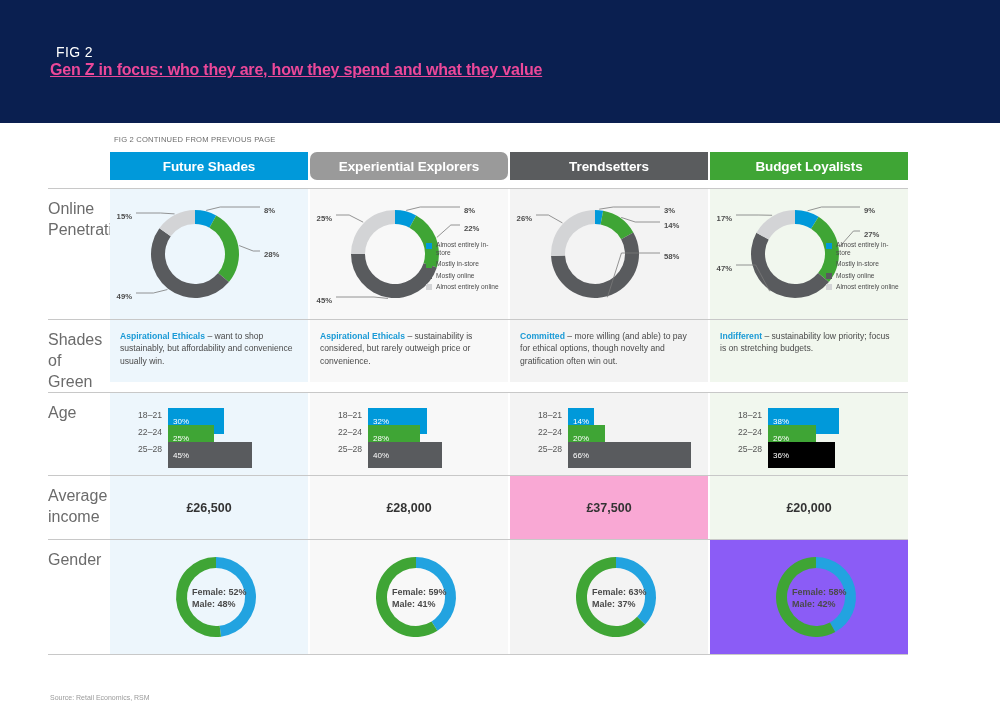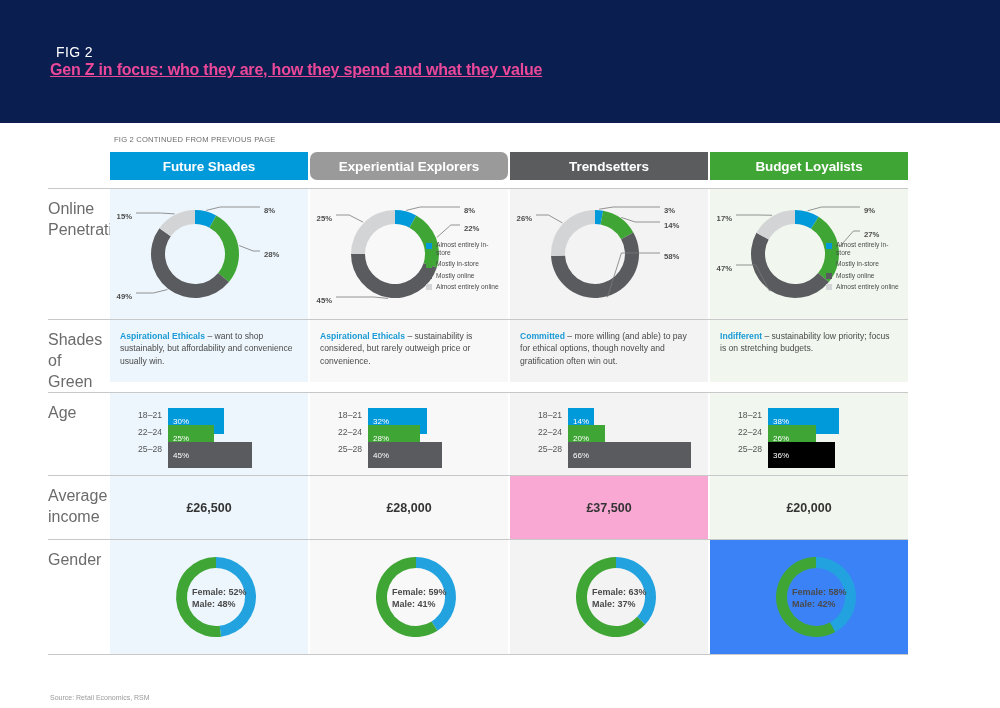--- a/index.html
+++ b/index.html
@@ -385,21 +385,21 @@
       <div class="cell" style="background: rgb(243, 243, 243);">
           <div class="donut-wrap">
             <svg width="212" height="114" viewBox="0 0 212 114">
               <path d="M106,17 A40,40 0 0 1 135.15874509685648,84.38188423714755 L127.14009019522094,76.85186607193197 A29,29 0 0 0 106,28 Z" fill="#22a3e0"></path>
               <path d="M135.15874509685648,84.38188423714755 A40,40 0 1 1 105.99999999999999,17 L106,28 A29,29 0 1 0 127.14009019522094,76.85186607193197 Z" fill="#3fa535"></path>
               <text x="82" y="55" class="gd-text">Female: 63%</text>
               <text x="82" y="67" class="gd-text">Male: 37%</text>
             </svg>
           </div>
         </div>
-      <div class="cell" style="background: #3b82f6;">
+      <div class="cell" style="background: #8b5cf6;">
           <div class="donut-wrap">
             <svg width="212" height="114" viewBox="0 0 212 114">
               <path d="M106,17 A40,40 0 0 1 125.27014696406863,92.05226720175455 L119.97085654894975,82.41289372127204 A29,29 0 0 0 106,28 Z" fill="#22a3e0"></path>
               <path d="M125.27014696406863,92.05226720175455 A40,40 0 1 1 105.99999999999999,17 L106,28 A29,29 0 1 0 119.97085654894975,82.41289372127204 Z" fill="#3fa535"></path>
               <text x="82" y="55" class="gd-text">Female: 58%</text>
               <text x="82" y="67" class="gd-text">Male: 42%</text>
             </svg>
           </div>
         </div>
     </div>

